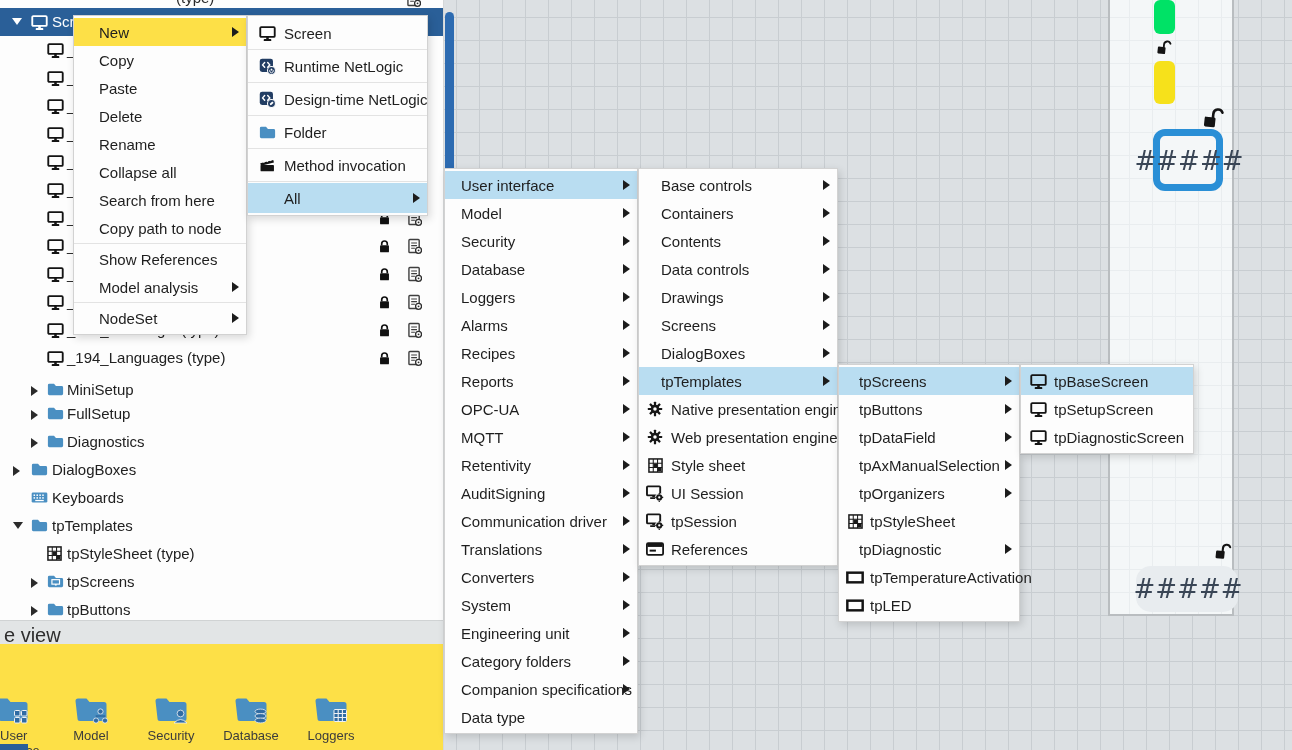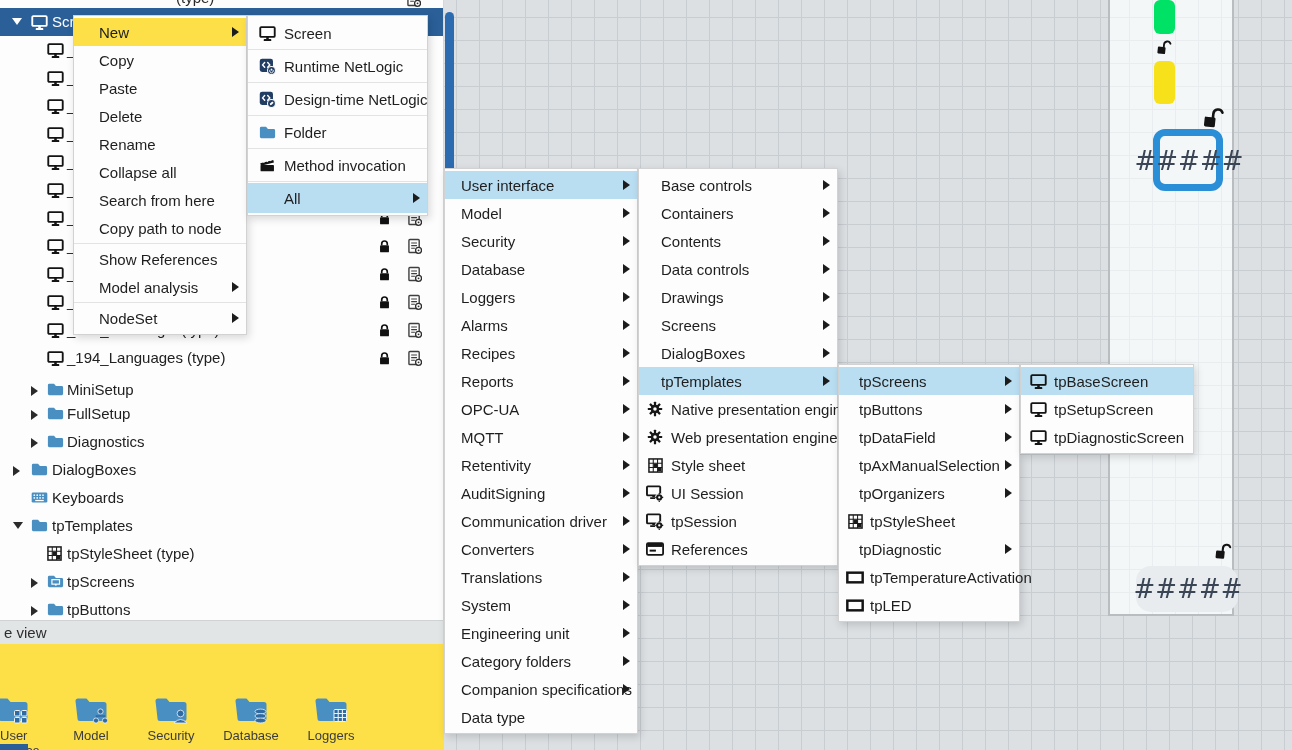--- a/index.html
+++ b/index.html
@@ -48,21 +48,21 @@
   .trow .tlabel{position:absolute;top:5px;font-size:15px;color:#212121;white-space:nowrap;}
   .trow .tlock{position:absolute;left:378px;top:6px;}
   .trow .tdoc{position:absolute;left:408px;top:6px;}
   .tri{width:0;height:0;display:inline-block;}
   .tri-right{border-left:7px solid #2b2b2b;border-top:5px solid transparent;border-bottom:5px solid transparent;}
   .tri-down{border-top:7px solid #2b2b2b;border-left:5px solid transparent;border-right:5px solid transparent;}
   .tri-down-w{border-top:7px solid #fff;border-left:5px solid transparent;border-right:5px solid transparent;}
 
   .statusbar{position:absolute;left:0;top:620px;width:443px;height:24px;background:#e2e5e6;
     border-top:1px solid #d0d3d4;box-sizing:border-box;}
-  .statusbar .stext{position:absolute;left:4px;top:3px;font-size:15px;color:#2e2e2e;}
+  .statusbar .stext{position:absolute;left:4px;top:3px;font-size:20px;color:#2e2e2e;}
   .dock{position:absolute;left:0;top:644px;width:443px;height:106px;background:#fde047;}
   .dock-item{position:absolute;top:52px;width:90px;}
   .dock-item .dicon{position:absolute;top:0;left:28px;}
   .dock-item .dlabel{position:absolute;top:32px;left:0;width:90px;text-align:center;
     font-size:13px;color:#3c3c3c;line-height:15px;white-space:pre-line;}
   .dock-item.cut .dlabel{text-align:left;left:0;}
   .bottom-chip{position:absolute;left:0;top:744px;width:28px;height:6px;background:#2a5f98;}
 
   .scroll-thumb{position:absolute;left:445px;top:12px;width:9px;height:358px;background:#2d6bb1;
     border-radius:4.5px;z-index:5;}
@@ -658,25 +658,25 @@
       </div>
       <div class="mitem">
         <span class="mlabel">AuditSigning</span>
         <span class="marrow"></span>
       </div>
       <div class="mitem">
         <span class="mlabel">Communication driver</span>
         <span class="marrow"></span>
       </div>
       <div class="mitem">
+        <span class="mlabel">Translations</span>
+        <span class="marrow"></span>
+      </div>
+      <div class="mitem">
         <span class="mlabel">Converters</span>
-        <span class="marrow"></span>
-      </div>
-      <div class="mitem">
-        <span class="mlabel">Translations</span>
         <span class="marrow"></span>
       </div>
       <div class="mitem">
         <span class="mlabel">System</span>
         <span class="marrow"></span>
       </div>
       <div class="mitem">
         <span class="mlabel">Engineering unit</span>
         <span class="marrow"></span>
       </div>

